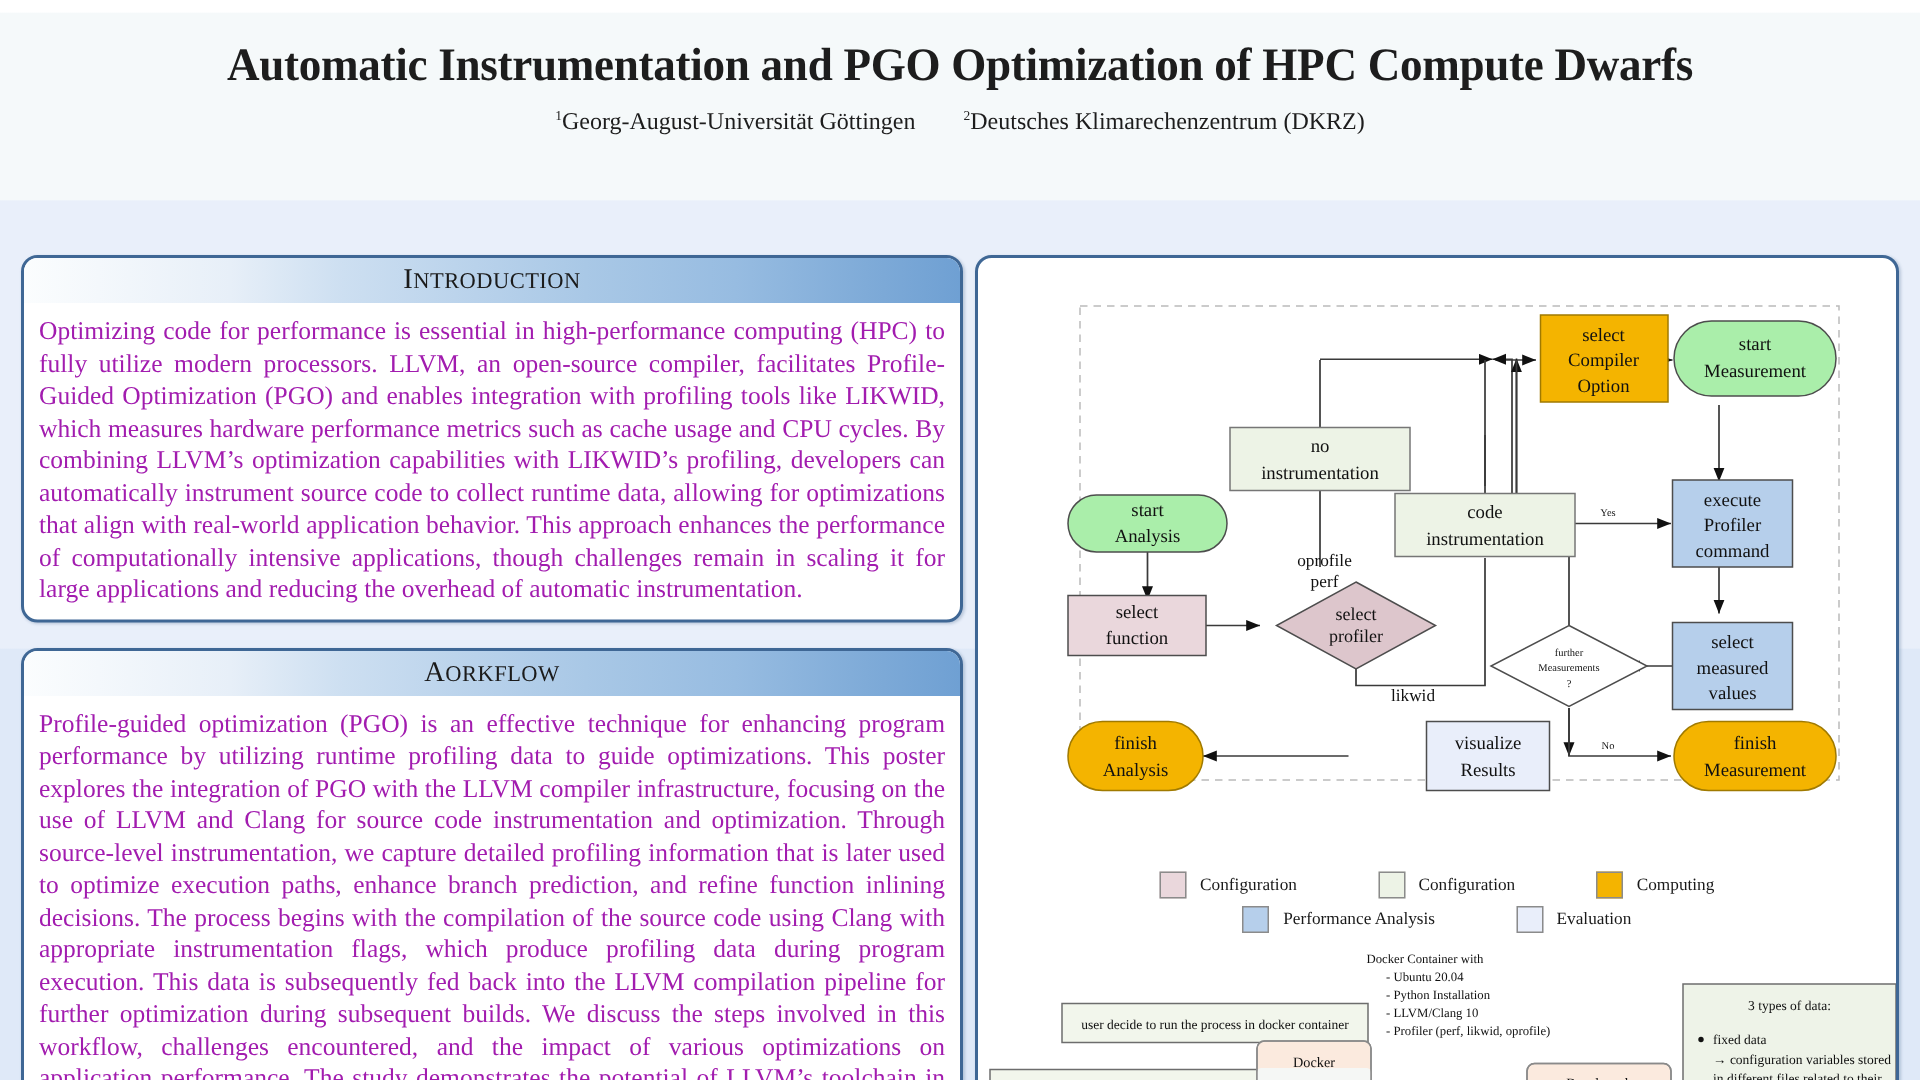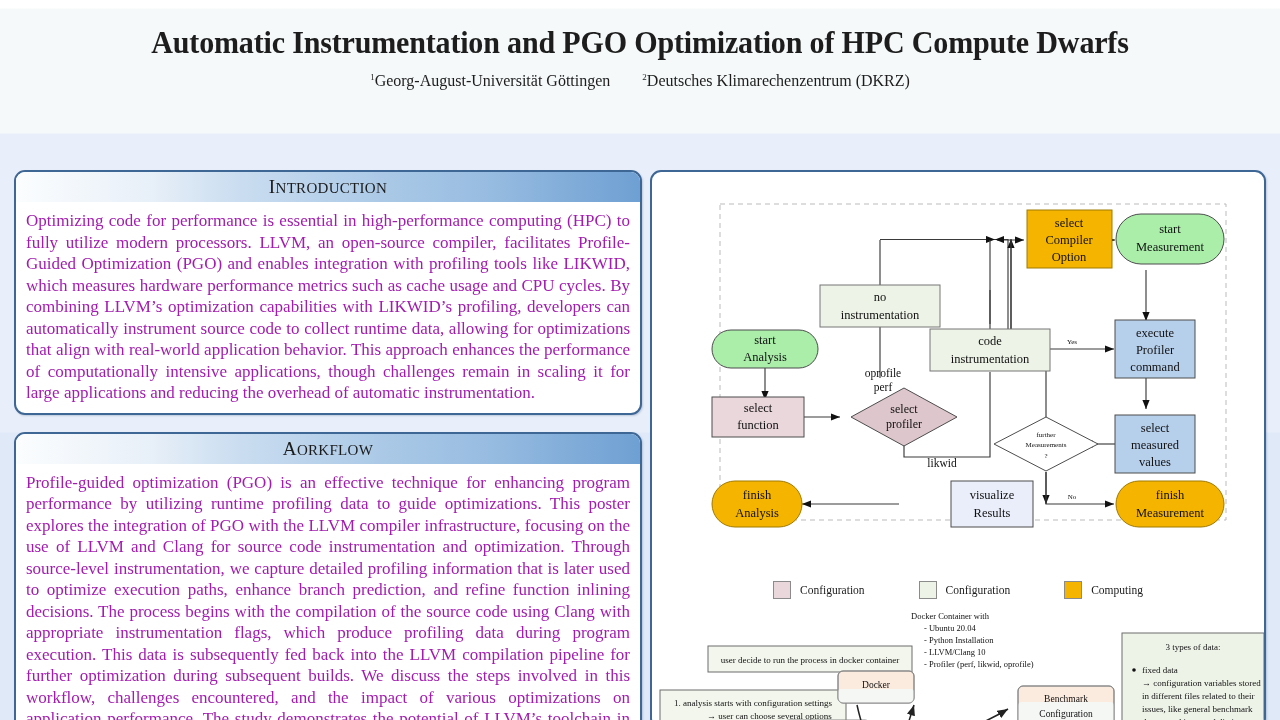--- a/index.html
+++ b/index.html
@@ -287,20 +287,30 @@
           </div>
           <div class="legend-item">
             <span class="legend-swatch" style="background:#edf3e6"></span>
             <span>Configuration</span>
           </div>
           <div class="legend-item">
             <span class="legend-swatch" style="background:#f4b400"></span>
             <span>Computing</span>
           </div>
         </div>
+        <div class="legend-row">
+          <div class="legend-item">
+            <span class="legend-swatch" style="background:#b6cfeb"></span>
+            <span>Performance Analysis</span>
+          </div>
+          <div class="legend-item">
+            <span class="legend-swatch" style="background:#e9eefa"></span>
+            <span>Evaluation</span>
+          </div>
+        </div>
       </div>
 
       <div id="bottom-wrap">
         <svg id="bottom-svg" width="612" height="160" viewBox="0 0 612 160">
           <defs>
             <marker id="ah2" markerWidth="8" markerHeight="8" refX="7" refY="2.8" orient="auto" markerUnits="strokeWidth">
               <path d="M0,0 L7,2.8 L0,5.6 z" fill="#222"></path>
             </marker>
           </defs>
 

